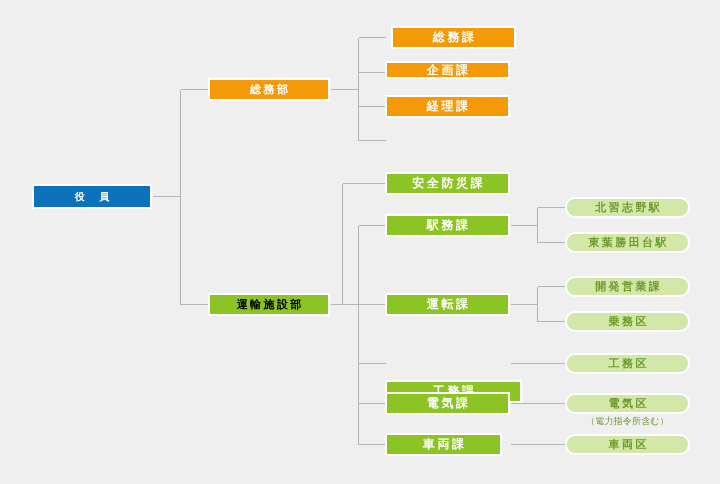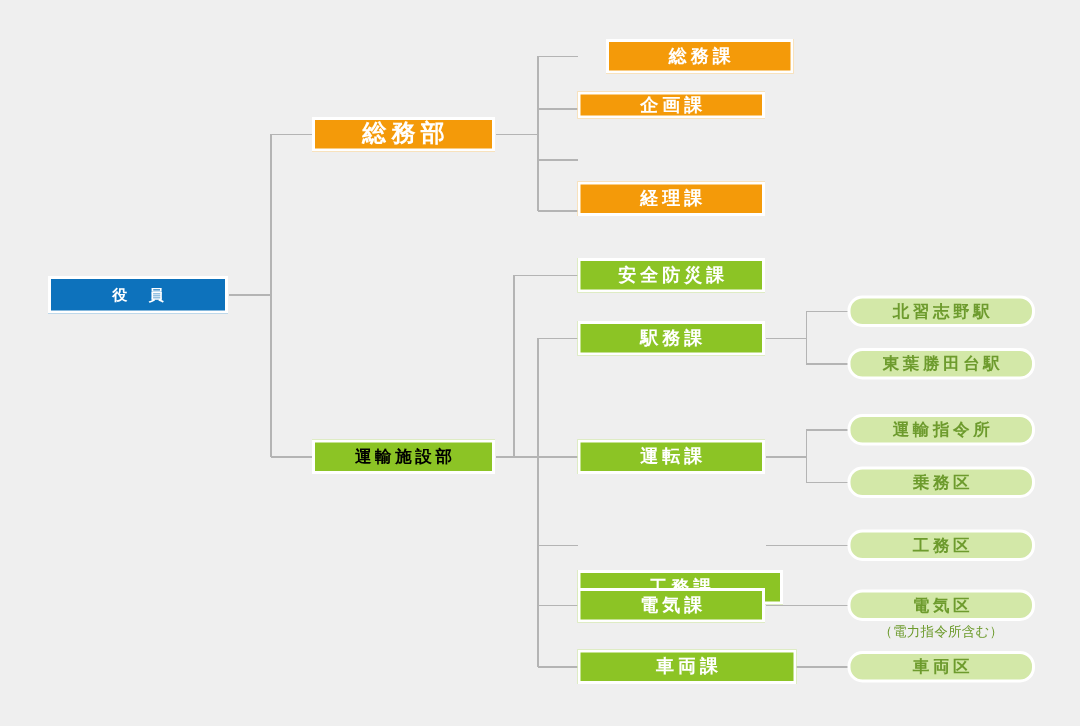--- a/index.html
+++ b/index.html
@@ -40,21 +40,21 @@
   }
   .node.root {
     background: #0d72bc;
     color: #ffffff;
     font-size: 10px;
     font-weight: bold;
   }
   .node.dept-orange {
     background: #f49a09;
     color: #ffffff;
-    font-size: 16px;
+    font-size: 11px;
     font-weight: bold;
   }
   .node.sec-orange {
     background: #f49a09;
     color: #ffffff;
     font-size: 12px;
     font-weight: bold;
   }
   .node.dept-green {
     background: #8cc425;
@@ -131,35 +131,35 @@
       <path d="M510.5 444.5 H565.5"></path>
     </g>
   </svg>
 
   <div class="node root" style="left:32px; top:184px; width:120px; height:25px;">役　員</div>
 
   <div class="node dept-orange" style="left:208px; top:78px; width:122px; height:23px;">総務部</div>
 
   <div class="node dept-green" style="left:208px; top:293px; width:122px; height:23px;">運輸施設部</div>
 
-  <div class="node sec-orange" style="left:404px; top:26px; width:125px; height:23px;">総務課</div>
+  <div class="node sec-orange" style="left:391px; top:26px; width:125px; height:23px;">総務課</div>
   <div class="node sec-orange" style="left:385px; top:61px; width:125px; height:18px;">企画課</div>
-  <div class="node sec-orange" style="left:385px; top:95px; width:125px; height:23px;margin-top:26px;">経理課</div>
+  <div class="node sec-orange" style="left:385px; top:95px; width:125px; height:23px;">経理課</div>
 
   <div class="node sec-green" style="left:385px; top:172px; width:125px; height:23px;">安全防災課</div>
   <div class="node sec-green" style="left:385px; top:214px; width:125px; height:23px;">駅務課</div>
   <div class="node sec-green" style="left:385px; top:293px; width:125px; height:23px;">運転課</div>
   <div class="node sec-green" style="left:385px; top:352px; width:137px; height:23px;margin-top:28px;">工務課</div>
   <div class="node sec-green" style="left:385px; top:392px; width:125px; height:23px;">電気課</div>
-  <div class="node sec-green" style="left:385px; top:433px; width:146px; height:23px;">車両課</div>
+  <div class="node sec-green" style="left:385px; top:433px; width:117px; height:23px;">車両課</div>
 
   <div class="node unit-light" style="left:565px; top:197px; width:125px; height:21px;">北習志野駅</div>
   <div class="node unit-light" style="left:565px; top:232px; width:125px; height:21px;">東葉勝田台駅</div>
 
-  <div class="node unit-light" style="left:565px; top:276px; width:125px; height:21px;">運輸指令所</div>
+  <div class="node unit-light" style="left:565px; top:276px; width:125px; height:21px;">開発営業課</div>
   <div class="node unit-light" style="left:565px; top:311px; width:125px; height:21px;">乗務区</div>
 
   <div class="node unit-light" style="left:565px; top:353px; width:125px; height:21px;">工務区</div>
 
   <div class="node unit-light" style="left:565px; top:393px; width:125px; height:21px;">電気区</div>
   <div class="note" style="left:565px; top:415px; width:125px;">（電力指令所含む）</div>
 
   <div class="node unit-light" style="left:565px; top:434px; width:125px; height:21px;">車両区</div>
 
 </div>

